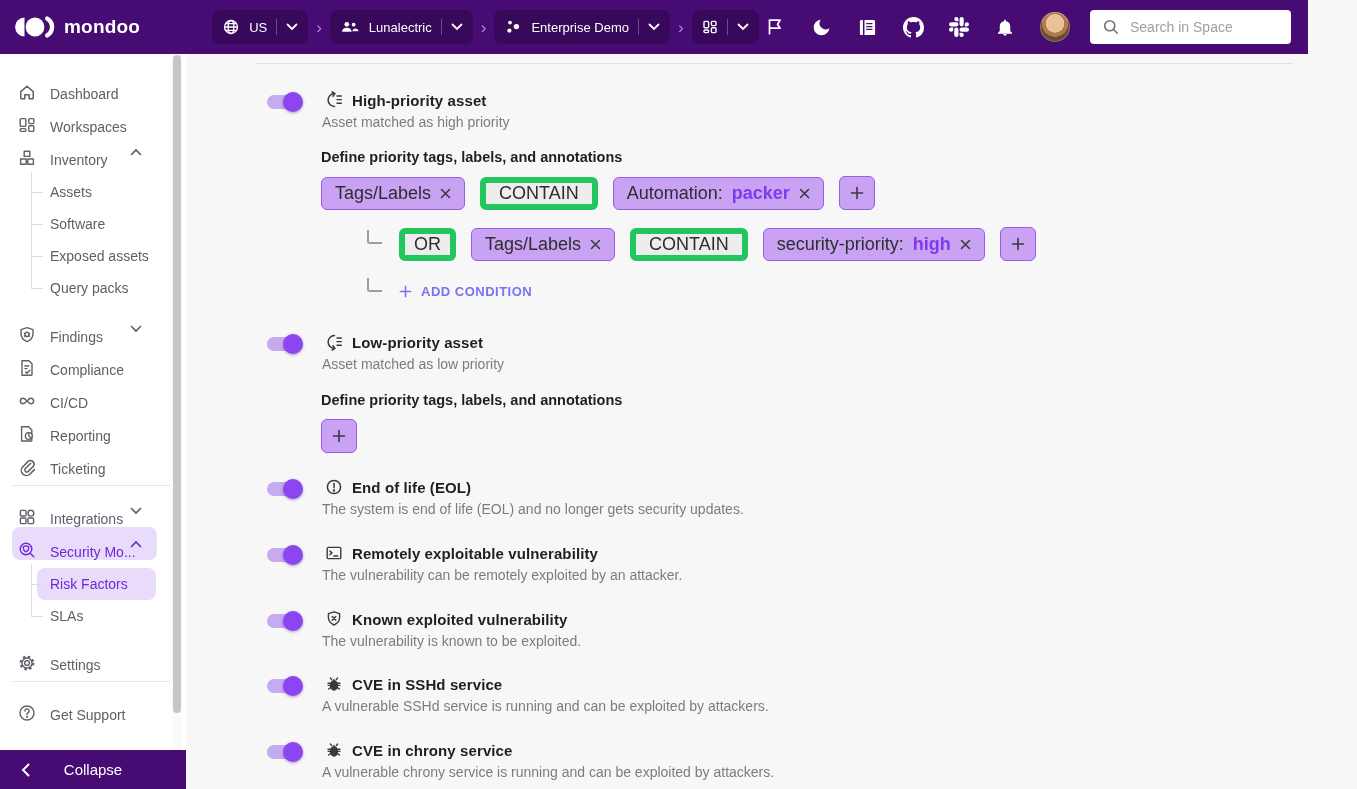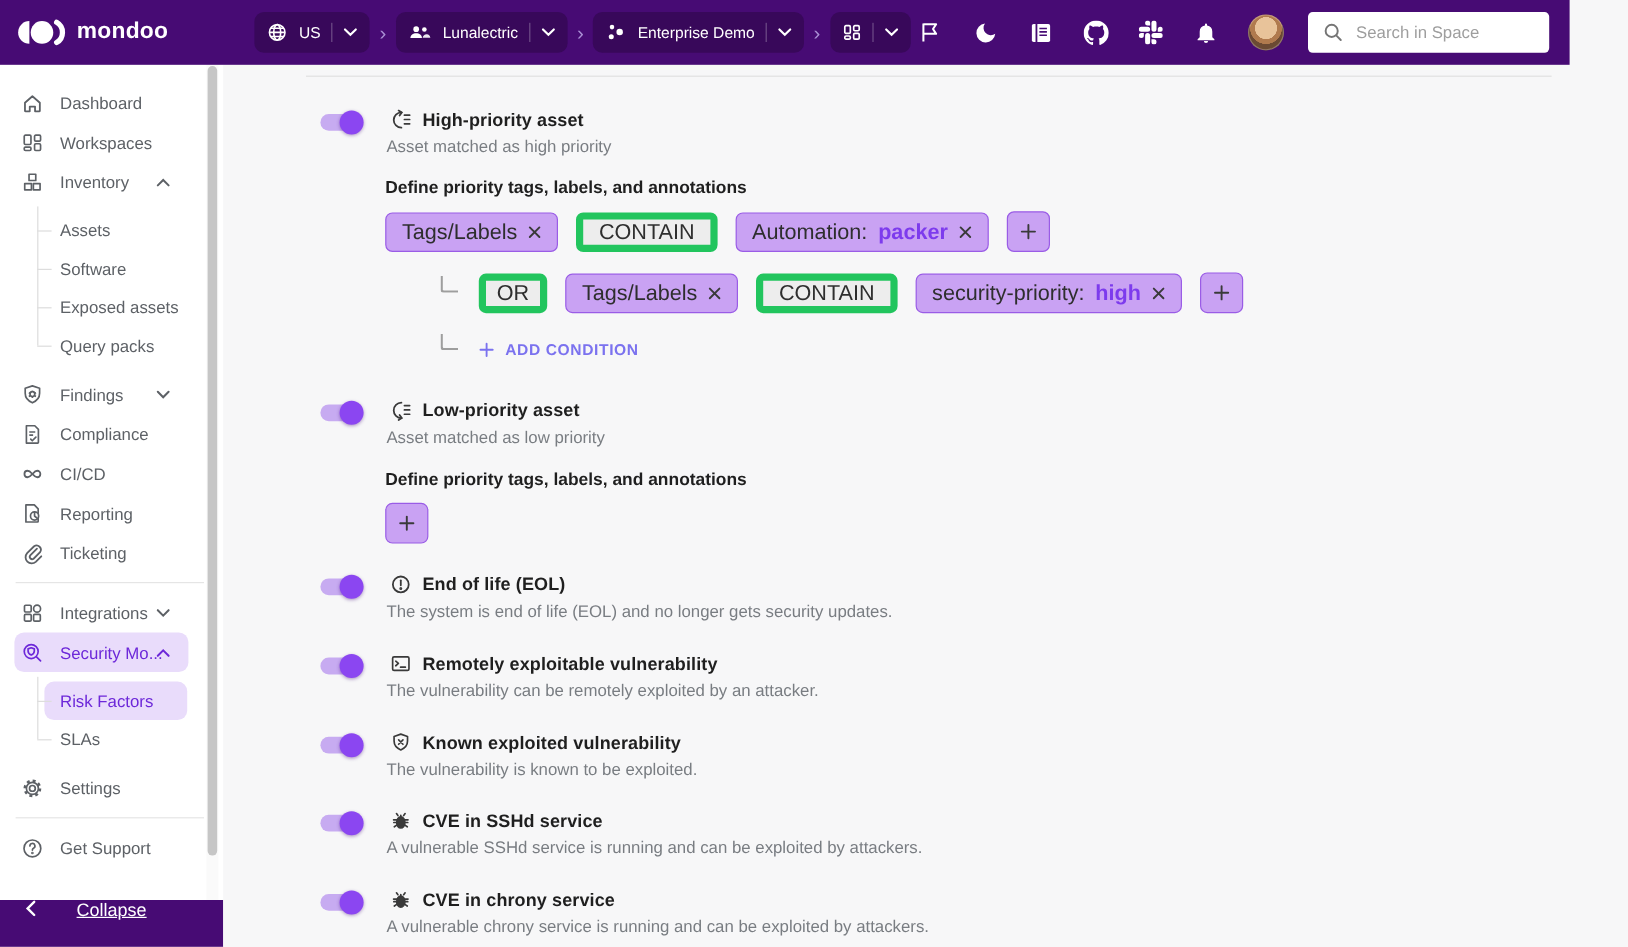--- a/index.html
+++ b/index.html
@@ -28,21 +28,21 @@
   .searchbox { display:flex; align-items:center; gap:10px; width:201px; height:34px;
     background:#fff; border-radius:4px; padding:0 12px; margin-left:-4px; }
   .searchbox input { border:none; outline:none; flex:1; font-size:14px; min-width:0;
     font-family:inherit; color:#333; }
   .searchbox input::placeholder { color:#9e9e9e; }
 
   
   .sidebar { position:absolute; top:54px; left:0; width:186px; height:696px;
     background:#fff; z-index:5; }
   .sb-nav { padding-top:15px; }
-  .sb-item { position:relative; height:33px; display:flex; align-items:center; gap:13px;
+  .sb-item { position:relative; height:33px; display:flex; align-items:flex-end; gap:13px;
     padding-left:17px; font-size:14px; color:#5d6166; cursor:pointer; }
   .sb-item svg { flex:none; }
   .sb-chevron { position:absolute; left:130px; top:50%; transform:translateY(-50%); }
   .sb-item.selected { background:#e9dcfb; border-radius:8px; margin:0 29px 0 12px;
     padding-left:5px; color:#6d28d9; font-weight:500; }
   .sb-item.selected .sb-chevron { left:118px; }
   .sub { list-style:none; position:relative; margin:8px 0; }
   .sub::before { content:''; position:absolute; left:31px; top:-4px; bottom:16px;
     border-left:1px solid #ddd; }
   .sb-subitem { position:relative; height:32px; display:flex; align-items:center;
@@ -53,21 +53,21 @@
     padding-left:13px; color:#6d28d9; font-weight:500; }
   .sb-subitem.selected::before { left:-6px; }
   .sb-divider { height:1px; background:#e5e5e5; margin:8px 16px 8px 13px; }
   .sb-support { margin-top:6px; }
   .sb-scrollbar { position:absolute; top:0; left:172px; width:10px; height:696px;
     background:#fafafa; }
   .sb-thumb { position:absolute; top:1px; left:1px; width:8px; height:658px;
     border-radius:4px; background:#c6c6c6; }
   .collapse-bar { position:absolute; left:0; bottom:0; width:186px; height:39px;
     background:#470b74; border:none; color:#fff; font-size:15px; font-weight:500;
-    font-family:inherit; cursor:pointer; display:flex; align-items:flex-start; justify-content:center;text-decoration:underline; }
+    font-family:inherit; cursor:pointer; display:flex; align-items:center; justify-content:center; }
   .collapse-bar svg { position:absolute; left:21px; }
 
   
   .main { position:absolute; top:54px; left:186px; width:1171px; height:735px; background:#f7f7f8; }
   .top-divider { position:absolute; top:9px; left:69px; width:1038px; height:1px; background:#e0e0e0; }
   .rf-row { position:absolute; left:0; width:100%; }
   .rf-toggle { position:absolute; left:81px; top:4px; width:34px; height:14px;
     border-radius:7px; background:#c7abf1; cursor:pointer; }
   .rf-toggle::after { content:''; position:absolute; right:-2px; top:-3px; width:20px;
     height:20px; border-radius:50%; background:#8b46f1; box-shadow:0 1px 3px rgba(60,0,120,.4); }

